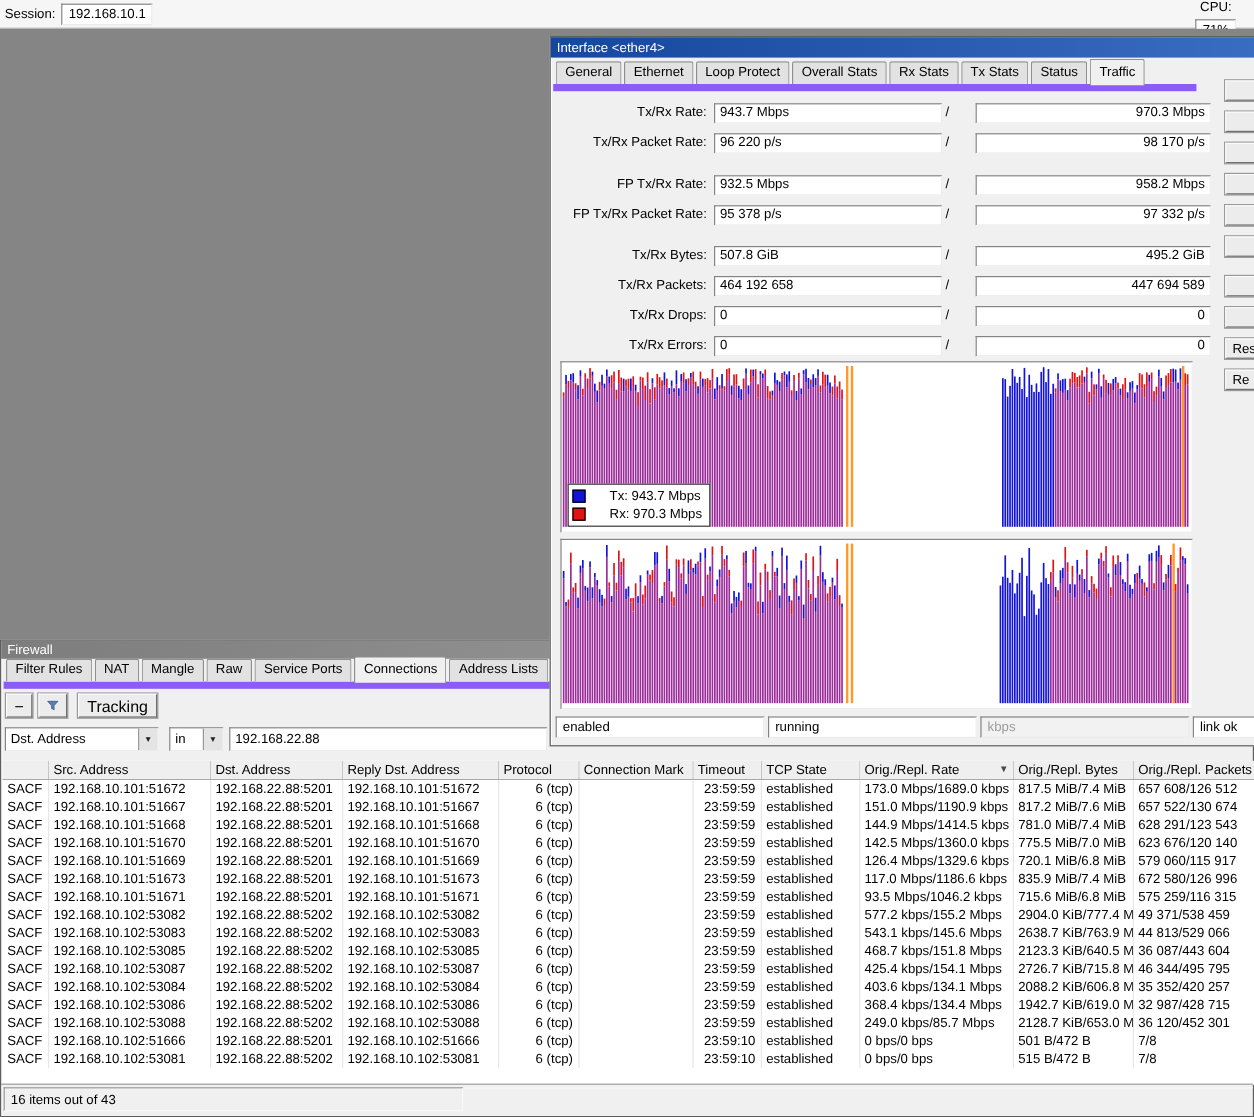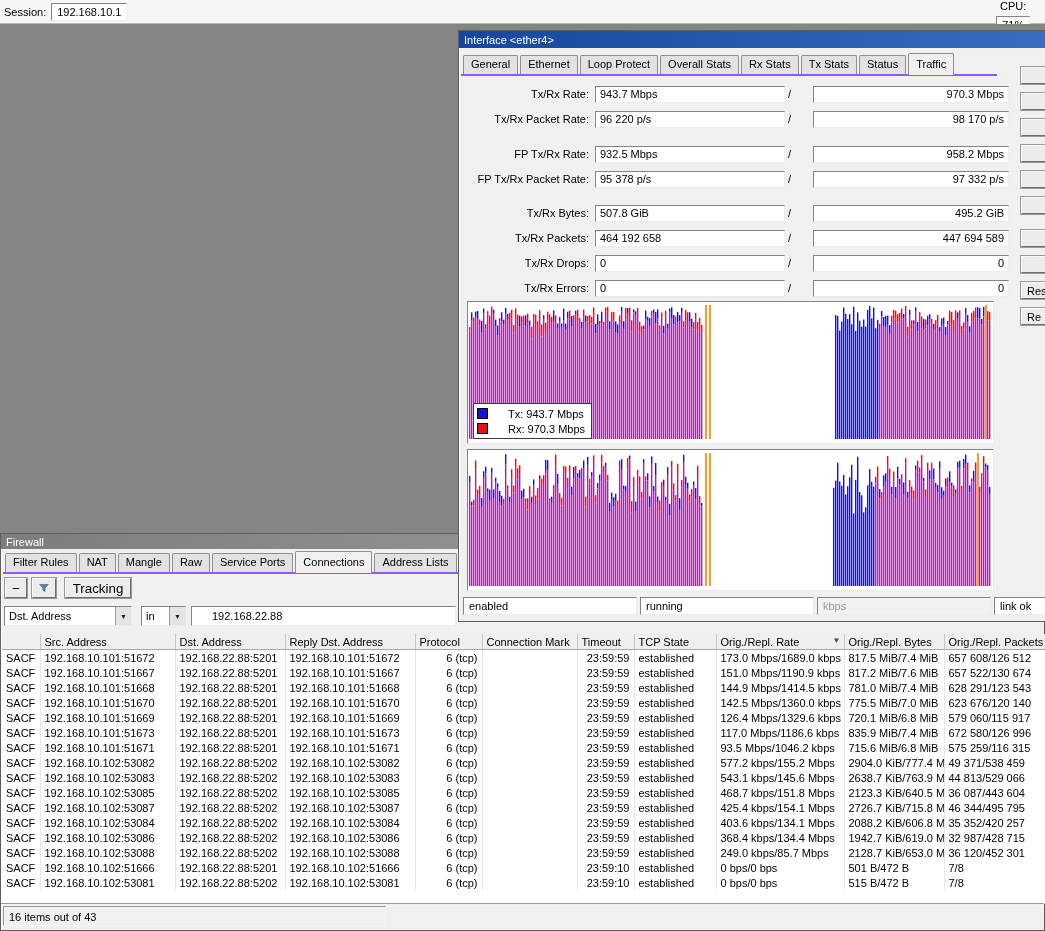--- a/index.html
+++ b/index.html
@@ -15,21 +15,21 @@
   
   .desktop{position:absolute;left:0;top:24px;width:1045px;height:907px;background:#858585;}
   
   .window{position:absolute;background:#f0f0f0;border:1px solid #5e5e5e;box-sizing:border-box;
           box-shadow:inset 1px 1px 0 #fdfdfd;}
   .titlebar{height:17px;display:flex;align-items:center;padding:0 5px;color:#fff;font-size:11px;}
   .titlebar.blue{background:linear-gradient(90deg,#16479e,#3f74c8);}
   .titlebar.gray{background:linear-gradient(90deg,#7d7d7d,#a6a6a6);height:15px;}
   
   .tabstrip{position:absolute;left:2px;right:2px;display:flex;align-items:flex-end;gap:2px;
-            padding:2px 2px 0;height:23px;box-sizing:border-box;border-bottom:2px solid #8b5cf6;}
+            padding:2px 2px 0;height:23px;box-sizing:border-box;border-bottom:6px solid #8b5cf6;}
   .tab{height:18px;line-height:17px;padding:0 7px;background:#e2e2e2;border:1px solid #8f8f8f;
        border-bottom:none;border-radius:2px 2px 0 0;white-space:nowrap;cursor:default;}
   .tab.active{background:#f0f0f0;height:21px;line-height:20px;margin-bottom:-1px;}
   
   .frow{position:absolute;left:0;width:545px;height:18px;}
   .flabel{position:absolute;left:0;top:2px;width:130px;text-align:right;white-space:nowrap;}
   .fbox{position:absolute;left:136px;width:180px;height:13px;line-height:13px;background:#fff;
         border:1px solid;border-color:#848484 #ececec #ececec #848484;padding:1px 4px;white-space:nowrap;overflow:hidden;}
   .fslash{position:absolute;left:329px;top:2px;}
   .fbox.f2{left:354px;width:186px;text-align:right;}
@@ -51,21 +51,21 @@
   .tool-btn,.btn{position:absolute;height:20px;background:#ececec;border:1px solid;
         border-color:#fafafa #6f6f6f #6f6f6f #fafafa;box-shadow:0 0 0 1px #9a9a9a;
         display:flex;align-items:center;justify-content:center;cursor:default;box-sizing:border-box;}
   .combo{position:absolute;height:20px;background:#fff;border:1px solid;
          border-color:#848484 #ececec #ececec #848484;display:flex;align-items:center;box-sizing:border-box;}
   .combo-text{flex:1;padding:0 4px;white-space:nowrap;overflow:hidden;}
   .combo-btn{width:15px;height:100%;background:#e4e4e4;border-left:1px solid #9a9a9a;
              display:flex;align-items:center;justify-content:center;font-size:7px;color:#222;}
   .filter-input{position:absolute;height:20px;background:#fff;border:1px solid;
          border-color:#848484 #ececec #ececec #848484;font-family:"Liberation Sans",sans-serif;
-         font-size:11px;padding:0 20px;box-sizing:border-box;}
+         font-size:11px;padding:0 4px;box-sizing:border-box;}
   
   .tablewrap{position:absolute;left:1px;top:100px;width:1043px;height:270px;background:#fff;overflow:hidden;}
   table{border-collapse:collapse;table-layout:fixed;width:1043px;font-size:11px;}
   th{background:#efefef;border-right:1px solid #c6c6c6;border-bottom:1px solid #a8a8a8;
      font-weight:normal;text-align:left;padding:1px 4px;height:13px;position:relative;
      white-space:nowrap;overflow:hidden;}
   td{border-right:1px solid #e7e7e7;padding:0 4px;height:15px;white-space:nowrap;overflow:hidden;}
   td:nth-child(5),td:nth-child(7){text-align:right;}
   .sortmark{position:absolute;right:3px;top:2px;font-size:8px;color:#4a4a4a;}
   

